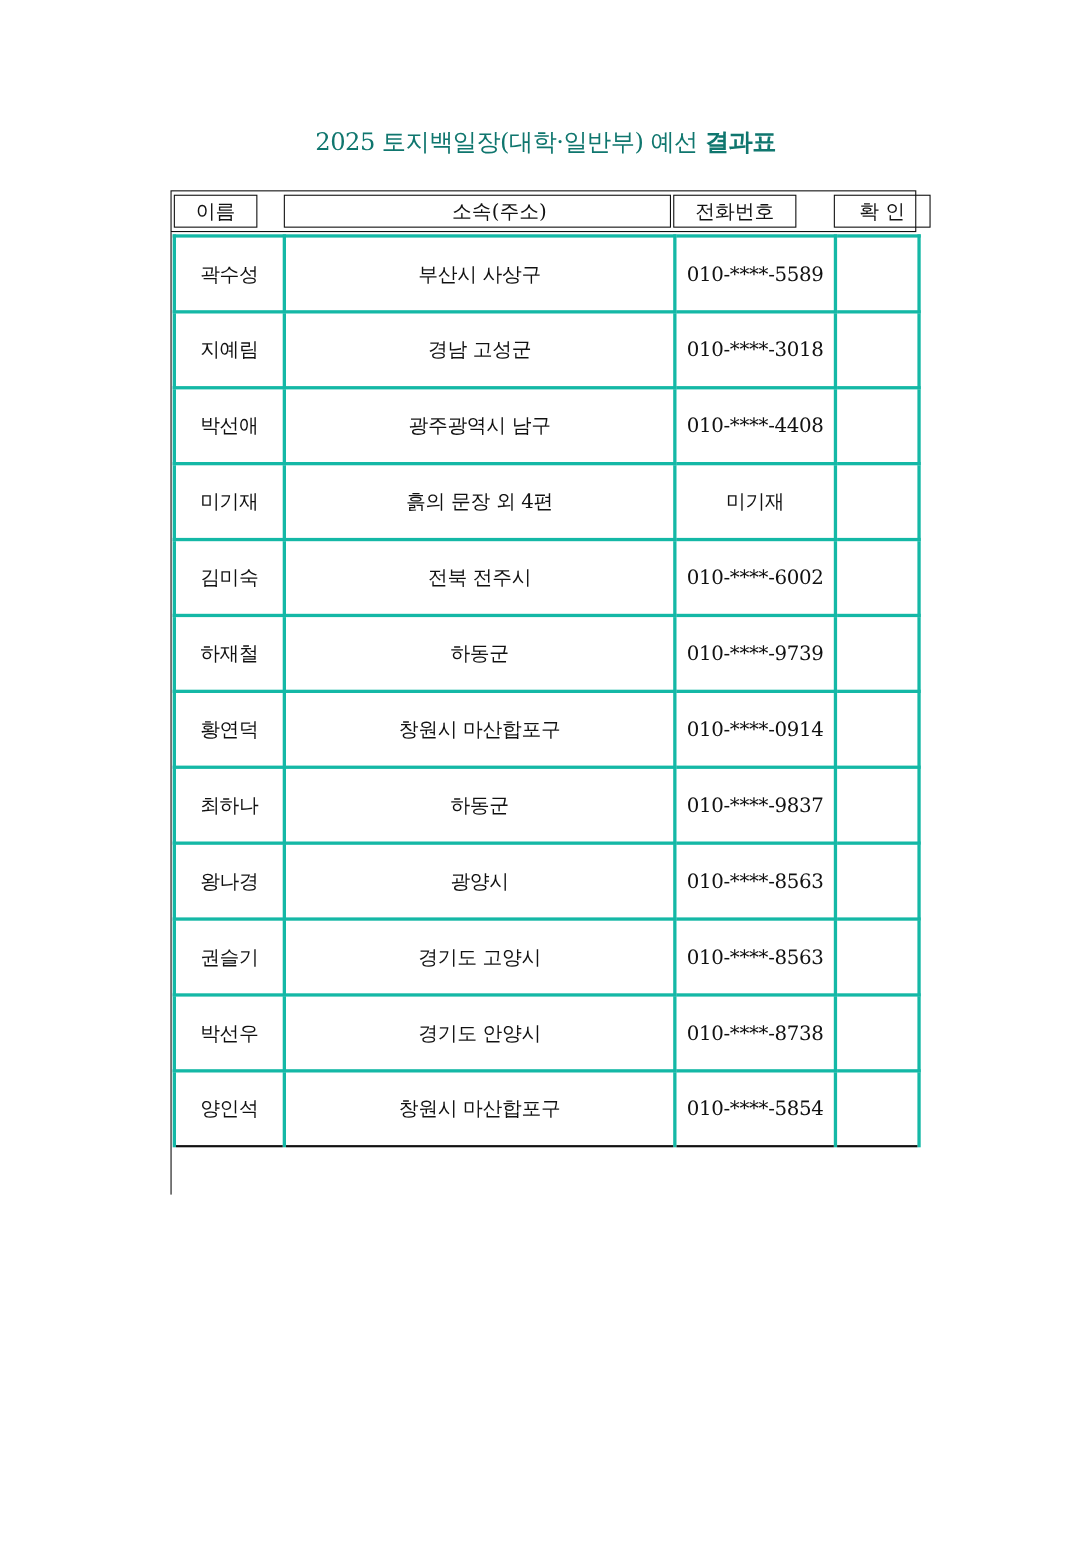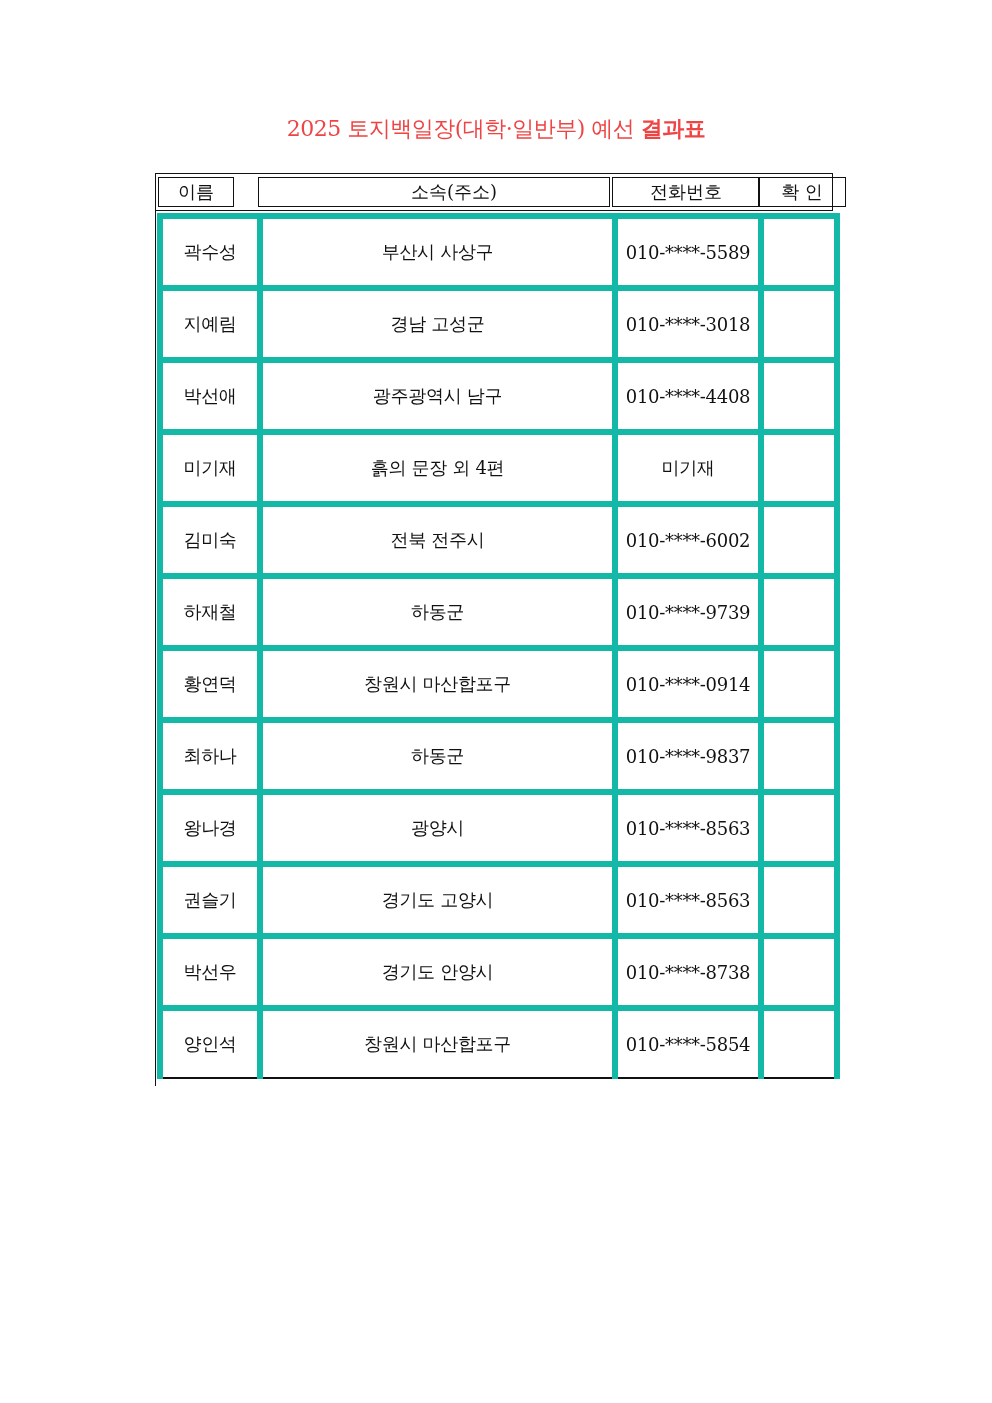--- a/index.html
+++ b/index.html
@@ -1,19 +1,19 @@
 <!DOCTYPE html>
 <html><head>
 <meta charset="utf-8">
 <style>
   html, body { margin: 0; padding: 0; background: #ffffff; }
   body { width: 992px; height: 1403px; position: relative; font-family: "DejaVu Serif", "Liberation Serif", serif; color: #111; }
   .title {
     position: absolute; left: 0; top: 114px; width: 992px; text-align: center;
-    font-size: 22px; letter-spacing: -0.5px; color: #ef4444;
+    font-size: 22px; letter-spacing: -0.5px; color: #0f766e;
   }
   .title .bold { font-weight: bold; }
   
   .header-frame {
     position: absolute; left: 155px; top: 173px; width: 678px; height: 38px;
     border: 1.5px solid #111; box-sizing: border-box;
   }
   .hcell {
     position: absolute; top: 3px; height: 30px; border: 1.5px solid #111; box-sizing: border-box;
     display: flex; align-items: center; justify-content: center; font-size: 18px;
@@ -21,37 +21,37 @@
   
   .body-table {
     position: absolute; left: 157px; top: 213px; width: 677px;
     border-collapse: collapse; table-layout: fixed;
   }
   .left-double {
     position: absolute; left: 155px; top: 211px; width: 0; height: 875px;
     border-left: 1px solid #111;
   }
   .body-table td {
-    border: 6px solid #14b8a6; height: 66px; padding: 0; text-align: center; vertical-align: middle;
+    border: 3px solid #14b8a6; height: 66px; padding: 0; text-align: center; vertical-align: middle;
     font-size: 18px; letter-spacing: -0.3px;
   }
   .body-table tr:last-child td { border-bottom: 2px solid #111; }
   .phone { font-family: "DejaVu Serif", "Liberation Serif", serif; letter-spacing: -0.8px; font-size: 18px; margin-left: 30px; }
 </style>
 </head>
 <body>
 
 <div class="title">
   <span>2025 토지백일장(대학·일반부) 예선 </span><span class="bold">결과표</span>
 </div>
 
 <div class="header-frame">
   <div class="hcell" style="left:2px; width:76px;">이름</div>
   <div class="hcell" style="left:102px; width:352px;padding-left:40px;">소속(주소)</div>
-  <div class="hcell" style="left:456px; width:148px;">전화번호</div>
+  <div class="hcell" style="left:456px; width:112px;">전화번호</div>
   <div class="hcell" style="left:602px; width:88px;">확 인</div>
 </div>
 
 <div class="left-double"></div>
 
 <table class="body-table">
   <colgroup>
     <col style="width:100px">
       <col style="width:355px">
       <col style="width:146px">

